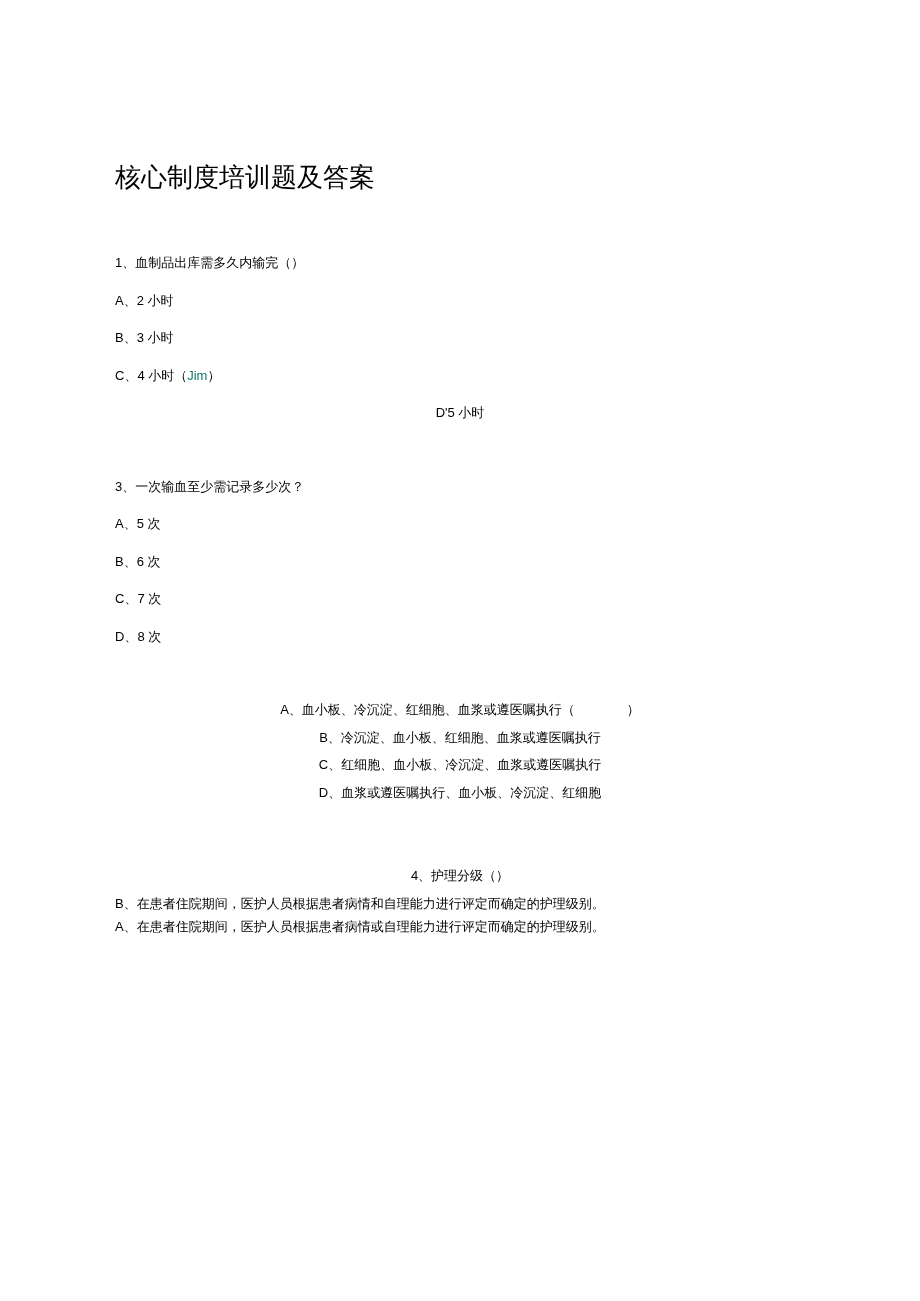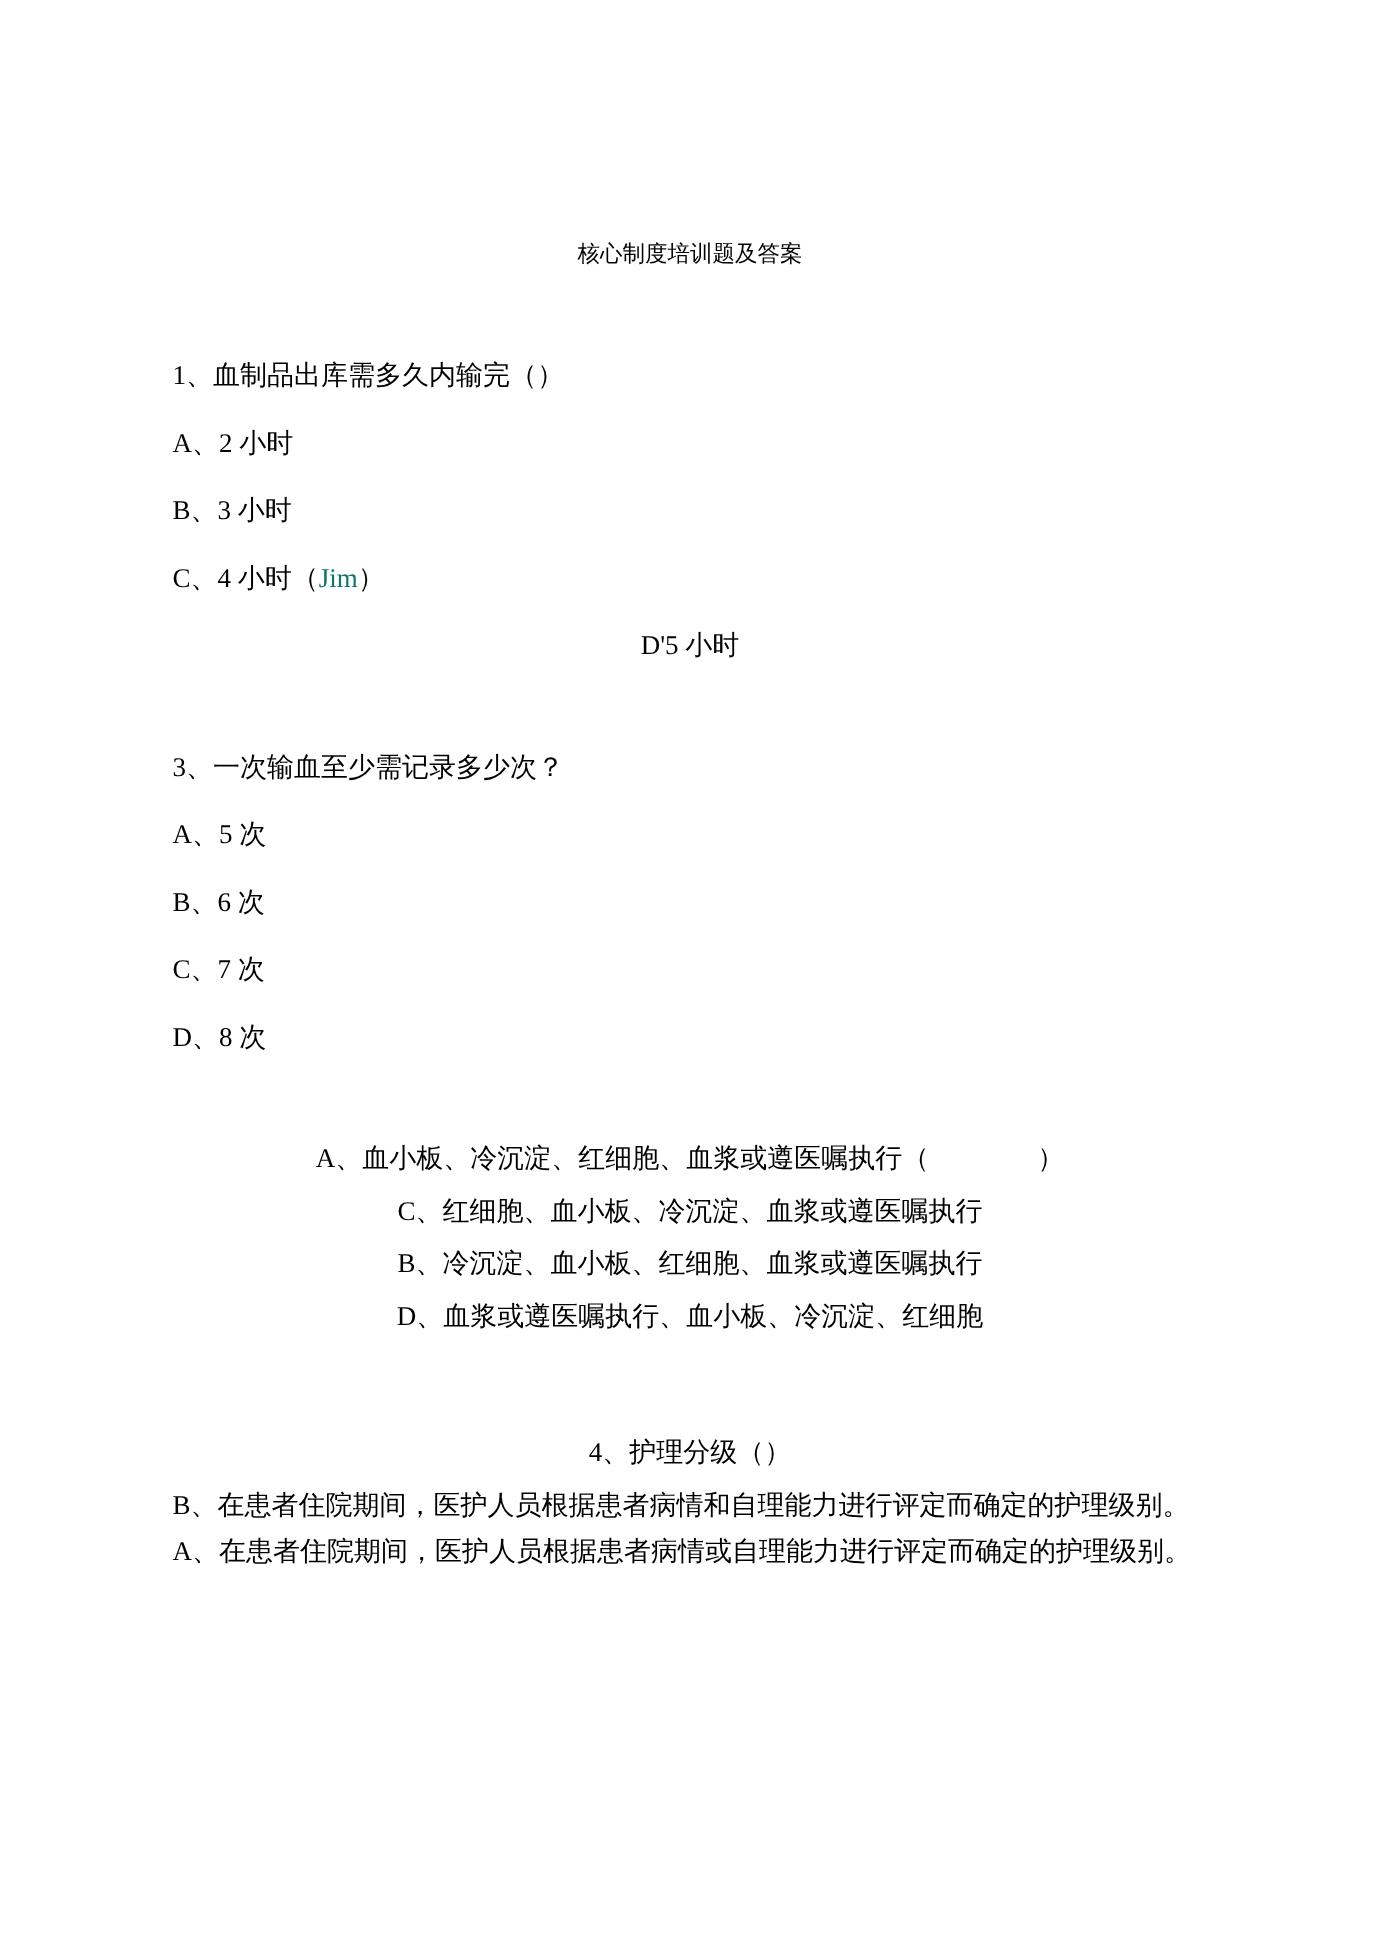--- a/index.html
+++ b/index.html
@@ -11,34 +11,33 @@
       background: #ffffff;
       font-family: "SimSun", "宋体", serif;
       width: 920px;
       height: 1301px;
       position: relative;
     }
     .page {
       padding: 160px 115px 0 115px;
     }
     .title {
-      text-align: center;
-      font-size: 15px;
+      font-size: 26px;
       font-weight: normal;
       margin-bottom: 58px;
       font-family: "SimSun", "宋体", serif;
     }
     .question-block {
       margin-bottom: 30px;
     }
     .line {
-      font-size: 18px;
+      font-size: 13px;
       line-height: 1.5;
       margin-bottom: 18px;
-      font-family: Liberation Serif, serif;
+      font-family: Liberation Sans, sans-serif;
     }
     .line.tight {
       margin-bottom: 8px;
       text-align: center;
     }
     .line.tighter {
       margin-bottom: 4px;
     }
     .jim {
       color: #0f766e;
@@ -77,22 +76,22 @@
     <div class="line">A、5 次</div>
     <div class="line">B、6 次</div>
     <div class="line">C、7 次</div>
     <div class="line">D、8 次</div>
   </div>
 
   <div class="spacer"></div>
 
   <div class="question-block">
     <div class="line tight">A、血小板、冷沉淀、红细胞、血浆或遵医嘱执行（　　　　）</div>
+    <div class="line tight">B、冷沉淀、血小板、红细胞、血浆或遵医嘱执行</div>
     <div class="line tight">C、红细胞、血小板、冷沉淀、血浆或遵医嘱执行</div>
-    <div class="line tight">B、冷沉淀、血小板、红细胞、血浆或遵医嘱执行</div>
     <div class="line tight">D、血浆或遵医嘱执行、血小板、冷沉淀、红细胞</div>
   </div>
 
   <div class="spacer"></div>
   <div class="spacer-sm"></div>
 
   <div class="question-block">
     <div class="line tight">4、护理分级（）</div>
     <div class="line tighter">B、在患者住院期间，医护人员根据患者病情和自理能力进行评定而确定的护理级别。</div>
     <div class="line tighter">A、在患者住院期间，医护人员根据患者病情或自理能力进行评定而确定的护理级别。</div>

